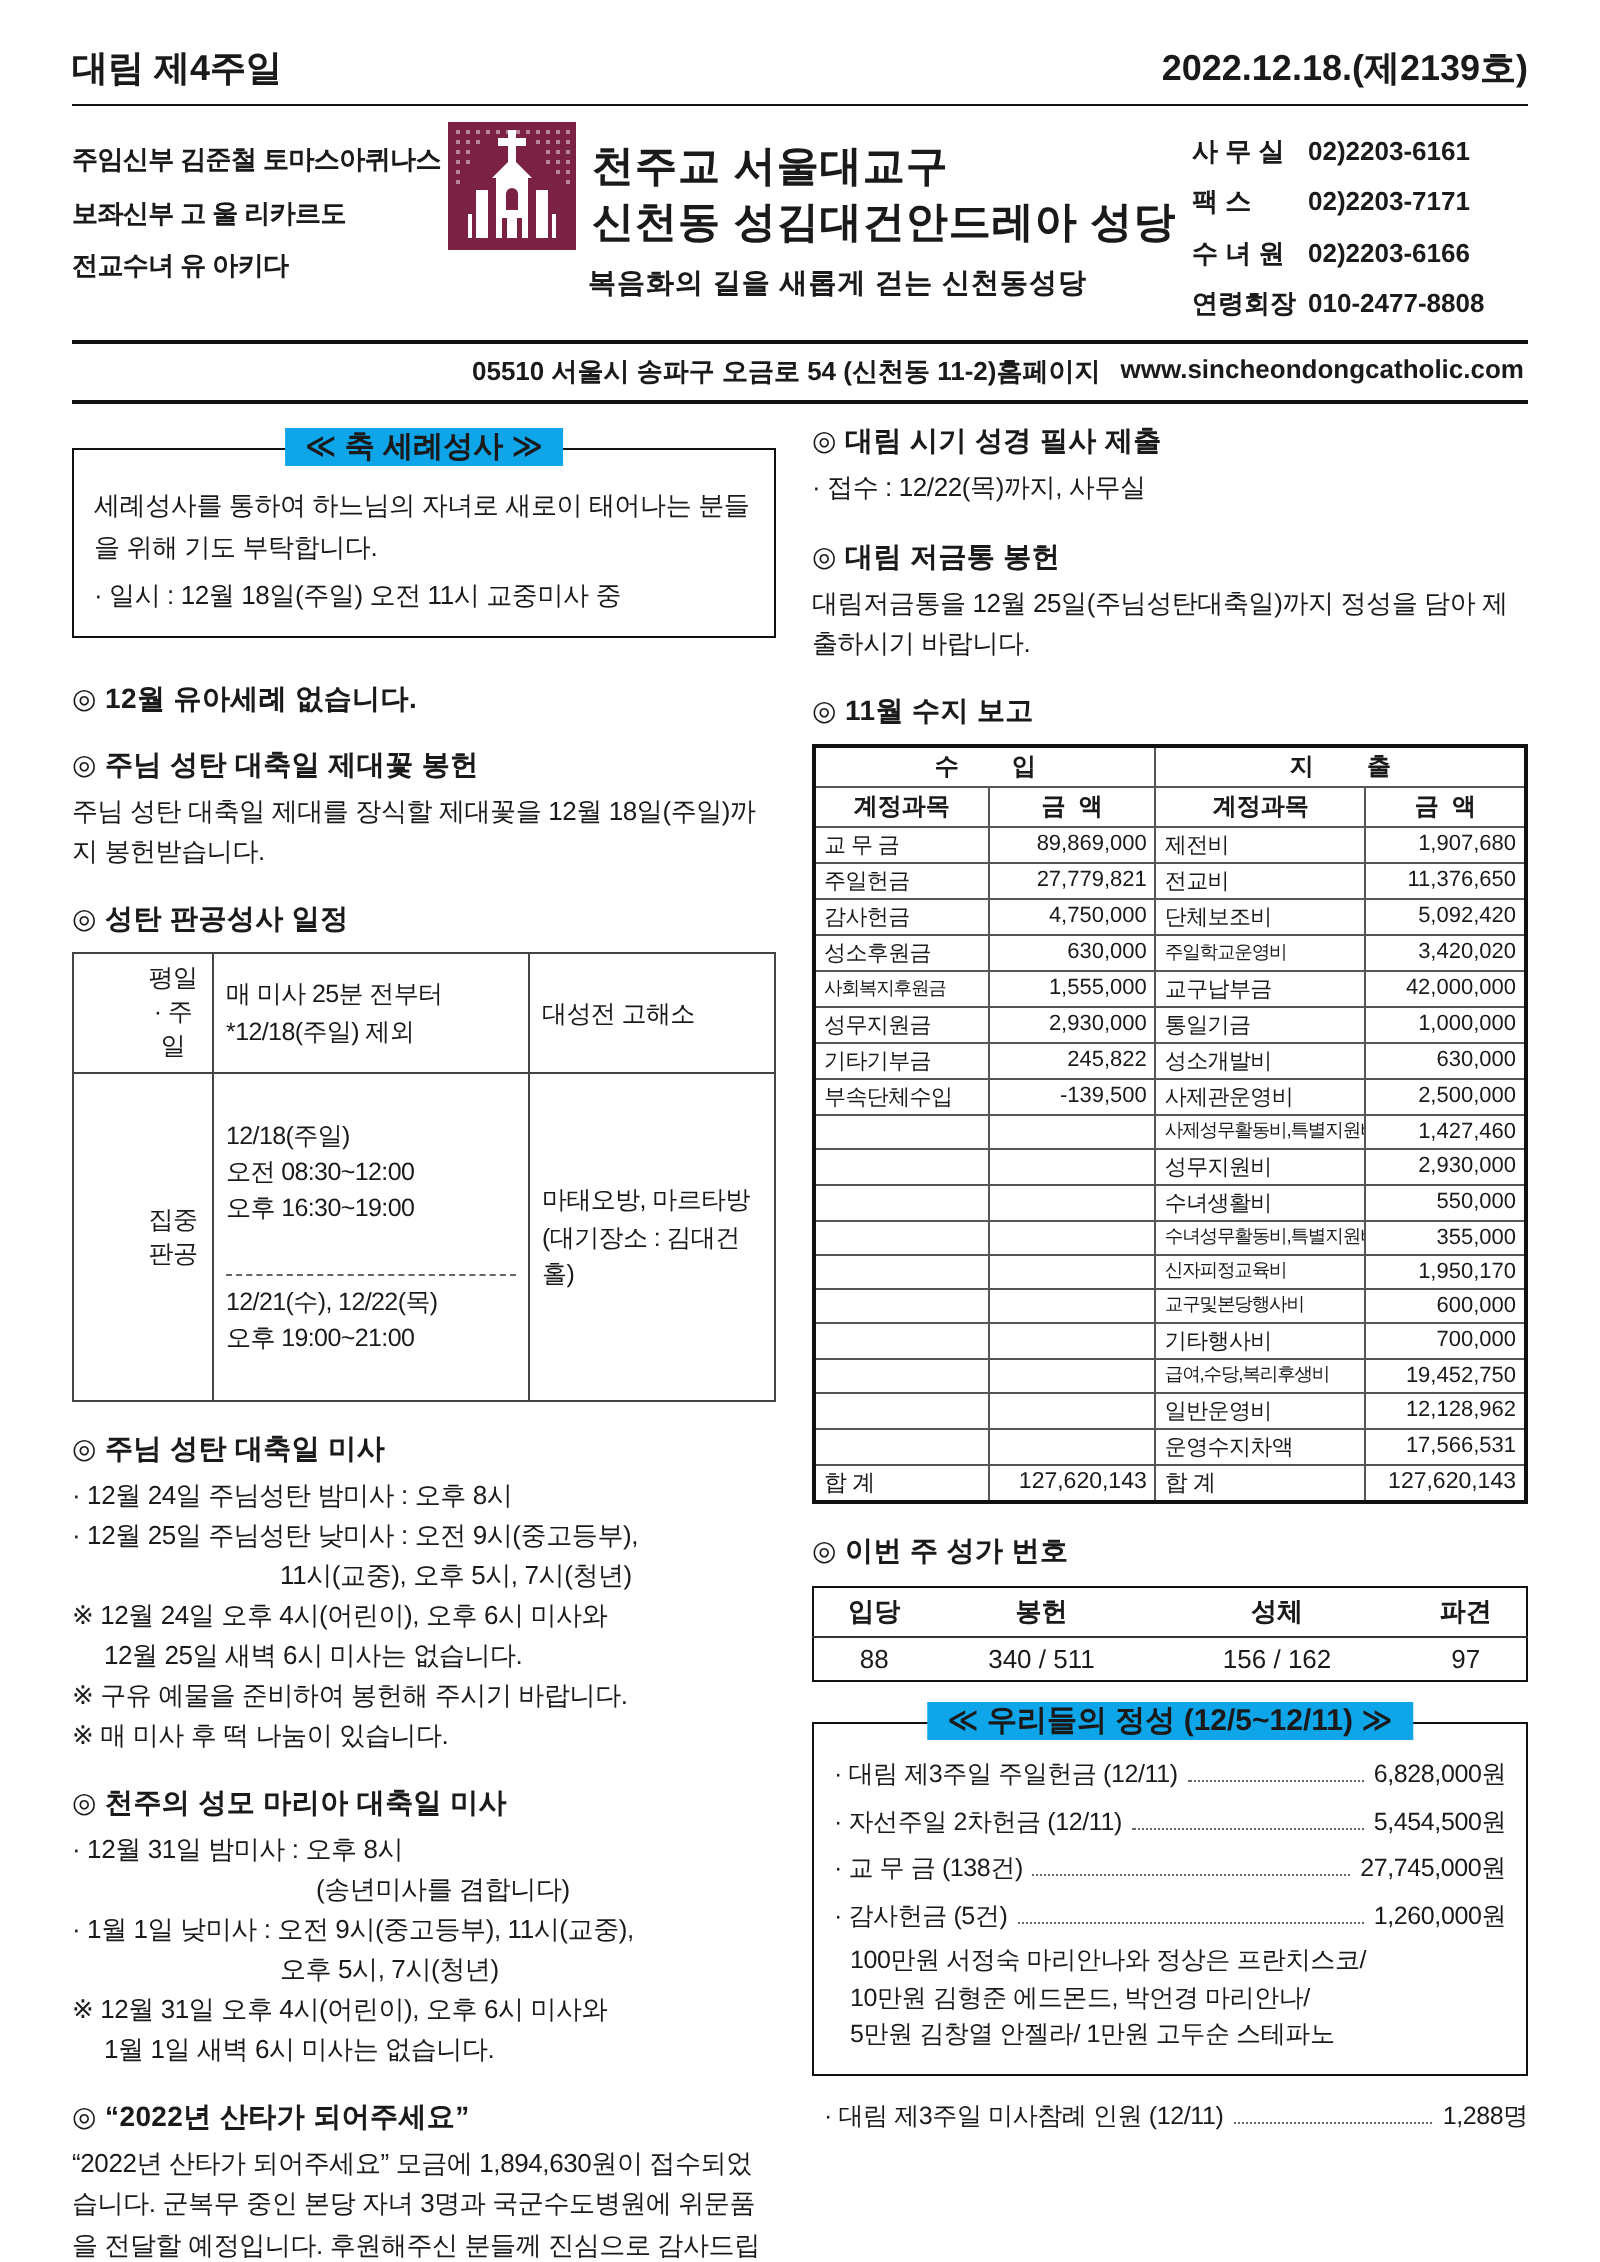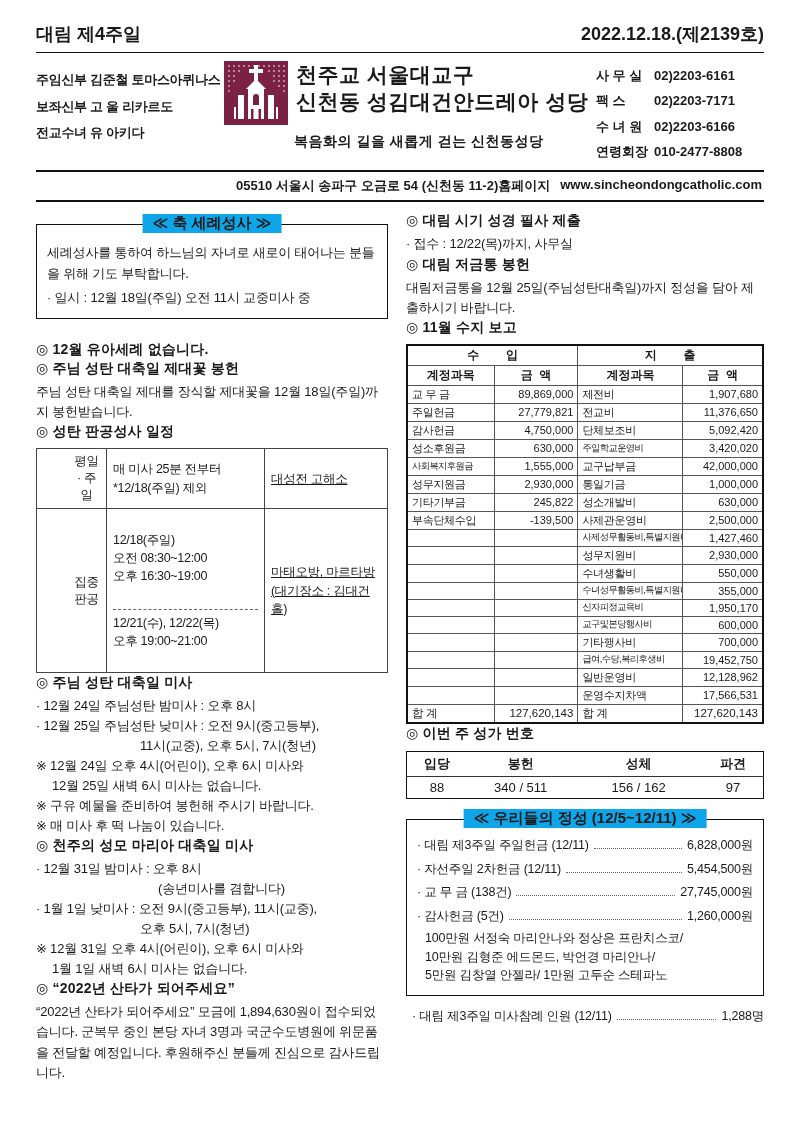--- a/index.html
+++ b/index.html
@@ -12,54 +12,54 @@
   .page { padding: 22px 36px 0 36px; }
 
   
   .toprow { display: flex; justify-content: space-between; font-size: 18px; font-weight: 700; }
   .rule-thin { border-top: 1.5px solid #111; margin-top: 6px; }
   .rule-thick { border-top: 2px solid #111; }
 
   .hdr { display: flex; align-items: flex-start; padding: 8px 0 6px 0; }
   .staff { width: 186px; font-size: 13px; font-weight: 700; line-height: 2.05; padding-top: 6px; letter-spacing: -0.3px; }
   .hdr-center { flex: 1; padding-left: 2px; }
-  .hdr-main { display: flex; align-items: flex-start; gap: 8px; }
+  .hdr-main { display: flex; align-items: flex-end; gap: 8px; }
   .logo-box { width: 64px; height: 64px; flex: 0 0 64px; }
   .titles { font-size: 21px; font-weight: 800; line-height: 1.3; letter-spacing: 0.5px; white-space: nowrap; }
   .slogan { font-size: 14px; font-weight: 700; margin-top: 8px; padding-left: 70px; letter-spacing: 0.5px; }
   .contacts { width: 168px; font-size: 13px; font-weight: 700; line-height: 1.95; padding-top: 2px; }
   .contact-row { display: flex; white-space: nowrap; }
   .contact-row .cl { width: 58px; }
   .addr-row { display: flex; justify-content: flex-end; font-size: 13px; font-weight: 700; padding: 5px 2px; }
   .home { display: flex; gap: 10px; }
 
   
   .main { display: flex; gap: 18px; margin-top: 10px; }
   .col-l { width: 352px; flex: 0 0 352px; }
   .col-r { flex: 1; min-width: 0; }
 
-  h2.sec { font-size: 14px; font-weight: 800; letter-spacing: 0.2px; margin-top: 1px; }
+  h2.sec { font-size: 14px; font-weight: 800; letter-spacing: 0.2px; margin-top: 15px; }
   .body-txt { font-size: 13px; line-height: 1.55; margin-top: 4px; letter-spacing: -0.2px; }
   .line { font-size: 13px; line-height: 1.54; letter-spacing: -0.2px; }
   .ind-a { padding-left: 16px; }
   .ind-c { padding-left: 104px; }
   .ind-d { padding-left: 122px; }
   .lines { margin-top: 4px; }
 
   
   .legend-box { position: relative; border: 1.6px solid #111; padding: 14px 10px 10px 10px; margin-top: 12px; }
   .legend { position: absolute; top: -11px; left: 50%; transform: translateX(-50%);
             background: #0ea5e9; padding: 0 10px; font-size: 15px; font-weight: 800; white-space: nowrap; }
 
   
   table.conf { width: 100%; border-collapse: collapse; border: 1.5px solid #222; margin-top: 7px; }
   table.conf td { border: 1px solid #444; font-size: 12.5px; padding: 4px 6px; vertical-align: middle; letter-spacing: -0.3px; }
   table.conf td.cl { width: 70px; text-align: center; padding-left: 36px; }
   table.conf td.ct { width: 158px; white-space: pre-line; line-height: 1.45; }
-  table.conf td.cp { white-space: pre-line; line-height: 1.45; text-decoration: underline; }
+  table.conf td.cp { white-space: pre-line; line-height: 1.45; }
   .blk { white-space: pre-line; line-height: 1.45; }
   .blk.dash { border-top: 1px dashed #666; margin-top: 5px; padding-top: 4px; }
 
   
   table.fin { width: 100%; border-collapse: collapse; border: 2px solid #111; margin-top: 7px; table-layout: fixed; }
   table.fin th, table.fin td { border: 1px solid #555; padding: 1px 4px; height: 17px; }
   table.fin th { font-size: 12px; font-weight: 700; text-align: center; white-space: pre; }
   table.fin td { font-size: 11px; }
   table.fin td.acct { text-align: left; white-space: nowrap; overflow: hidden; letter-spacing: -0.3px; }
   table.fin td.acct.sq { font-size: 9.3px; letter-spacing: -0.6px; }

